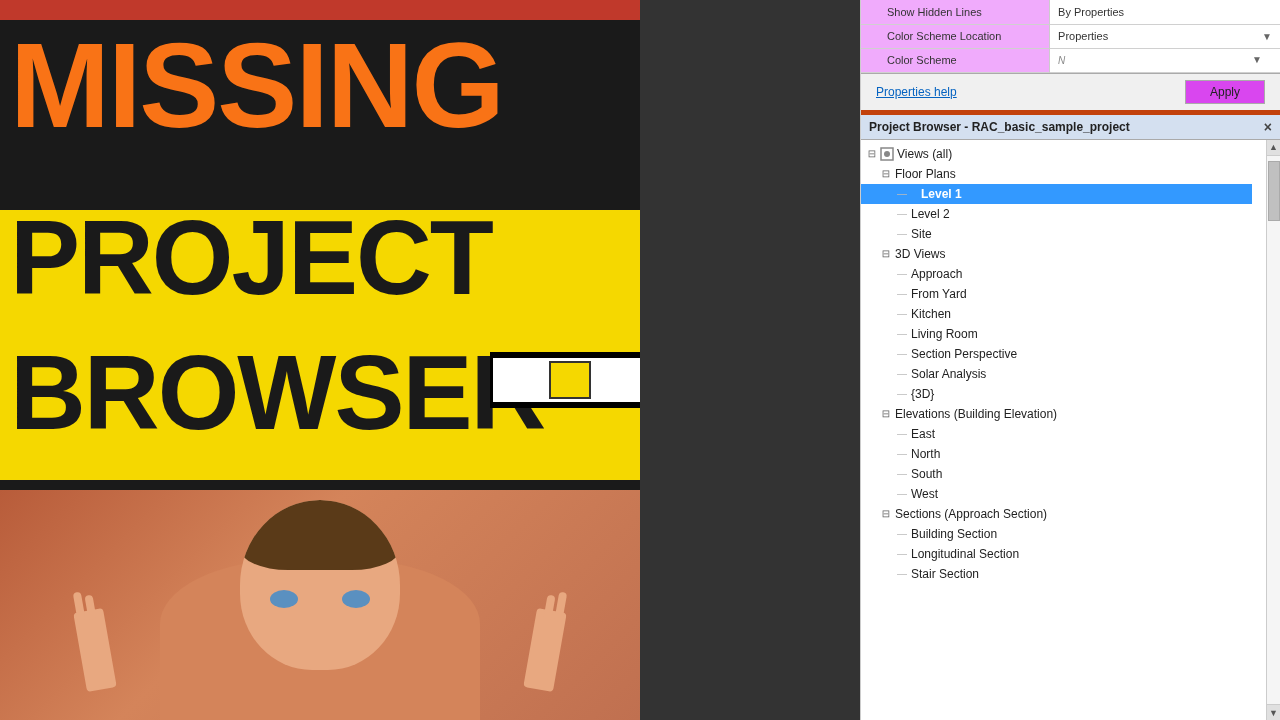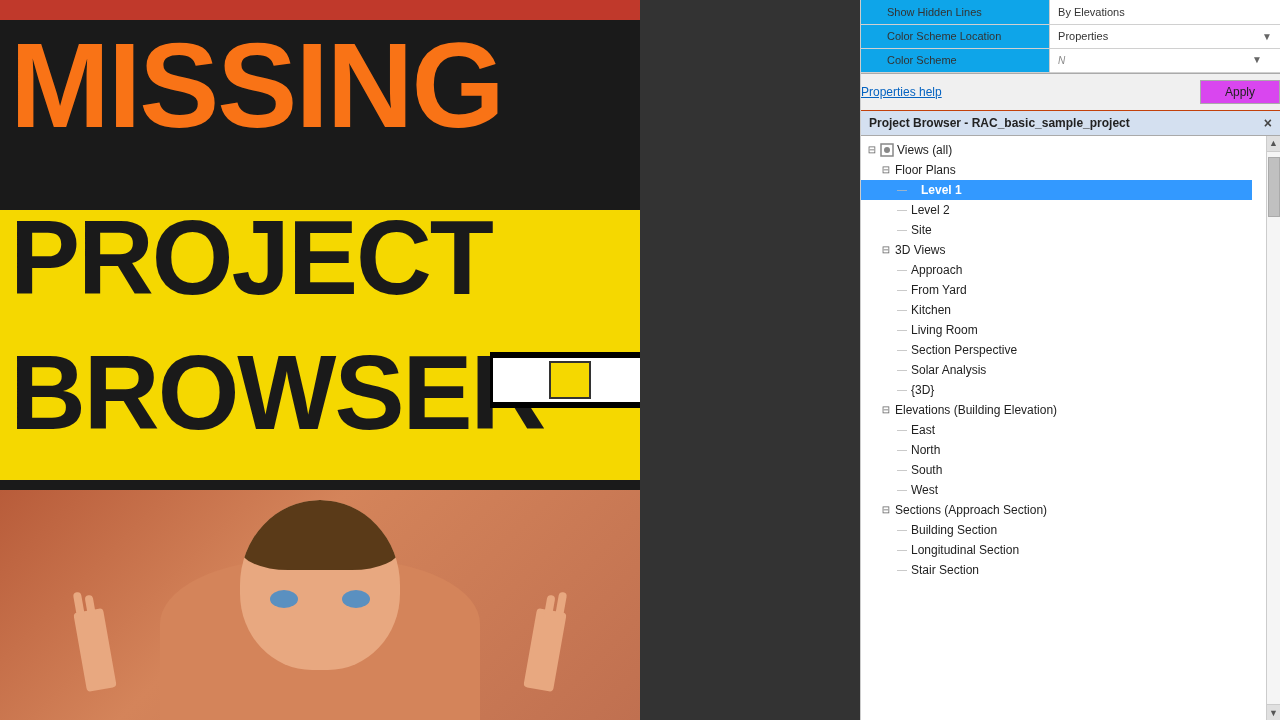--- a/index.html
+++ b/index.html
@@ -145,21 +145,21 @@
     }
 
     .prop-table td {
       padding: 4px 8px;
       height: 24px;
       vertical-align: middle;
     }
 
     .prop-table td:first-child {
       width: 45%;
-      background: #0ea5e9;
+      background: #f0abfc;
       border-right: 1px solid #ccc;
       color: #333;
       font-size: 11px;
       padding-left: 26px;
     }
 
     .prop-table td:last-child {
       background: #ffffff;
       color: #333;
       font-size: 11px;
@@ -175,23 +175,23 @@
       color: #888;
       font-style: italic;
       font-size: 10px;
     }
 
     
     .prop-action-row {
       display: flex;
       align-items: center;
       justify-content: space-between;
-      padding: 6px 0;
+      padding: 6px 15px;
       background: #f0f0f0;
-      border-bottom: 1px solid #c2410c;
+      border-bottom: 5px solid #c2410c;
     }
 
     .properties-help-link {
       color: #0563c1;
       text-decoration: underline;
       font-size: 12px;
       cursor: pointer;
     }
 
     .apply-btn {
@@ -354,21 +354,21 @@
   </div>
 </div>
 
 <div class="right-panel">
 
   <div class="properties-section">
     <table class="prop-table">
       <tbody>
           <tr>
         <td>Show Hidden Lines</td>
-        <td>By Elevations</td>
+        <td>By Properties</td>
       </tr>
       <tr>
         <td>
           <span>Color Scheme Location</span>
         </td>
         <td>
           <div class="color-scheme-dropdown">
             <span>Properties</span>
             <span style="font-size:10px;color:#666;">▼</span>
           </div>

